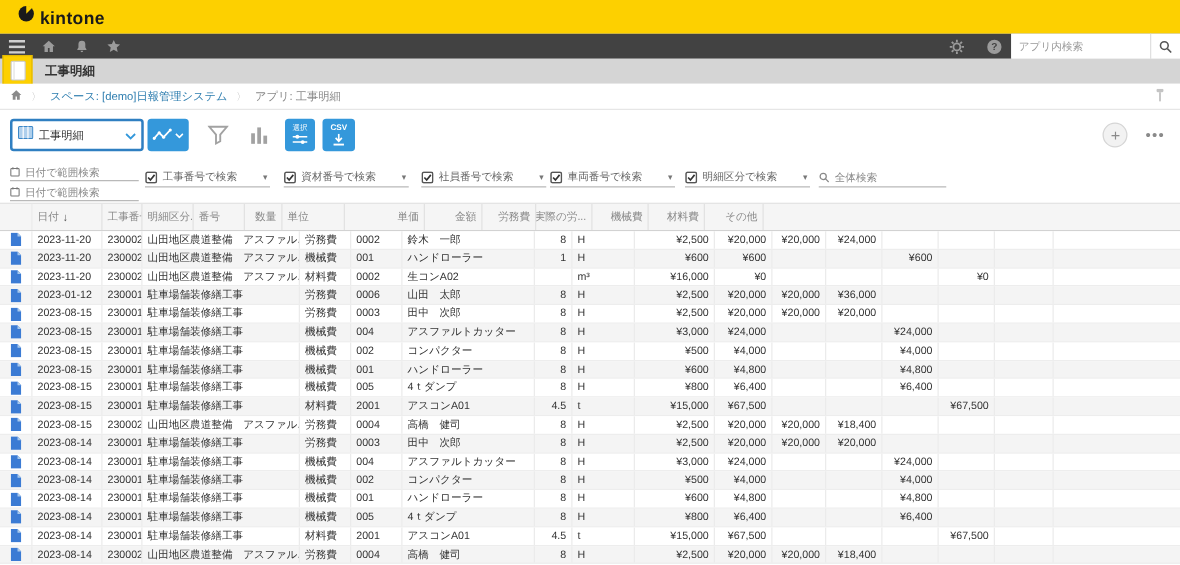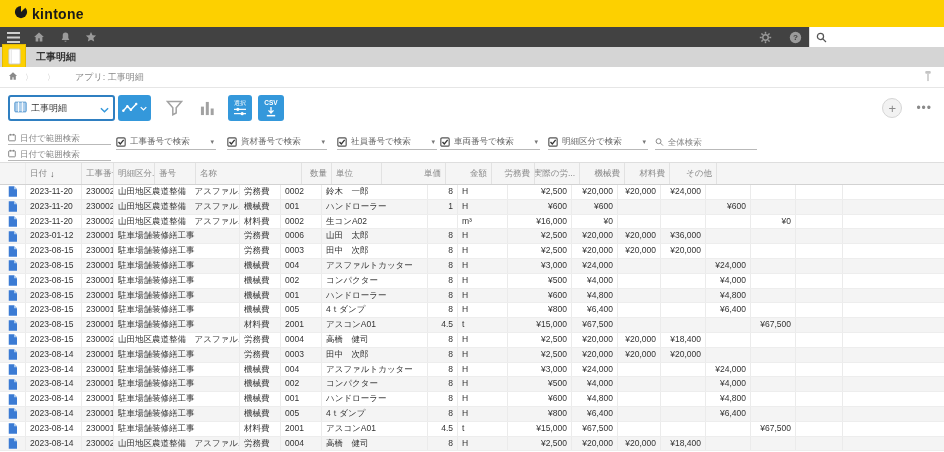--- a/index.html
+++ b/index.html
@@ -30,21 +30,21 @@
   .appbar { height:20px; background:#d5d5d5; display:flex; align-items:center; position:relative; }
   .app-icon { position:absolute; left:2px; top:-3px; width:24px; height:24px; background:#fdd000;
     display:flex; align-items:center; justify-content:center; border:1px solid #e4ba00; }
   .app-title { margin-left:36px; font-size:10px; font-weight:bold; color:#333; }
 
   
   .breadcrumb { height:21px; background:#fff; border-bottom:1px solid #e6e6e6; display:flex; align-items:center;
     padding-left:8px; font-size:9px; position:relative; }
   .bc-sep { color:#c0c0c0; margin:0 7px; font-size:8px; }
   .bc-link { color:#2d7daf; cursor:pointer; }
-  .bc-current { color:#888;margin-left:13px; }
+  .bc-current { color:#888; }
   .bc-pin { position:absolute; right:12px; top:4px; cursor:pointer; }
 
   
   .toolbar { height:40px; background:#fff; display:flex; align-items:center; padding-left:8px; position:relative; }
   .view-select { width:107px; height:26px; border:2px solid #2f7fc1; border-radius:3px; background:#fff;
     display:flex; align-items:center; padding:0 4px; gap:4px; cursor:pointer; }
   .view-select-label { flex:1; font-size:9px; color:#333; }
   .blue-btn { height:26px; background:#3498db; border:none; border-radius:3px; color:#fff; cursor:pointer;
     display:flex; align-items:center; justify-content:center; margin-left:3px; }
   .graph-btn { width:33px; gap:2px; }
@@ -147,20 +147,21 @@
         </svg>
     </div>
     <div class="nav-icon">
       <svg width="13" height="13" viewBox="0 0 16 16">
           <circle cx="8" cy="8" r="7" fill="#9b9b9b"></circle>
           <text x="8" y="11.5" text-anchor="middle" font-size="10" font-weight="bold" fill="#424242" font-family="sans-serif">?</text>
         </svg>
     </div>
   </div>
   <div class="nav-search">
+    <input type="text" placeholder="アプリ内検索" style="">
     <button class="nav-search-btn">
       <svg width="11" height="11" viewBox="0 0 16 16" fill="none" stroke="#555" stroke-width="1.8">
           <circle cx="6.5" cy="6.5" r="4.5"></circle>
           <line x1="10" y1="10" x2="14.5" y2="14.5"></line>
         </svg>
     </button>
   </div>
 </div>
 
 <div class="appbar">
@@ -173,20 +174,21 @@
   <span class="app-title">工事明細</span>
 </div>
 
 <div class="breadcrumb">
   <span>
     <svg width="10" height="10" viewBox="0 0 16 16" fill="#8a8a8a">
         <path d="M8 2L1.5 8h2v6h3.6v-4.2h1.8V14h3.6V8h2z"></path>
       </svg>
   </span>
   <span class="bc-sep">〉</span>
+  <span class="bc-link">スペース: [demo]日報管理システム</span>
   <span class="bc-sep">〉</span>
   <span class="bc-current">アプリ: 工事明細</span>
   <span class="bc-pin">
     <svg width="8" height="11" viewBox="0 0 8 12">
         <rect x="1" y="0" width="6" height="3" rx="1" fill="#c4c4c4"></rect>
         <rect x="3.2" y="3" width="1.6" height="8" fill="#c4c4c4"></rect>
       </svg>
   </span>
 </div>
 
@@ -334,23 +336,20 @@
         <span class="sort-arrow">↓</span>
       </div>
       <div class="th " style="width:32px">
         <span>工事番号...</span>
       </div>
       <div class="th " style="width:41px">
         <span>明細区分...</span>
       </div>
       <div class="th " style="width:41px">
         <span>番号</span>
-      </div>
-      <div class="th " style="width:106px">
-        <span>名称</span>
       </div>
       <div class="th cell-r" style="width:30px">
         <span>数量</span>
       </div>
       <div class="th " style="width:50px">
         <span>単位</span>
       </div>
       <div class="th cell-r" style="width:64px">
         <span>単価</span>
       </div>

